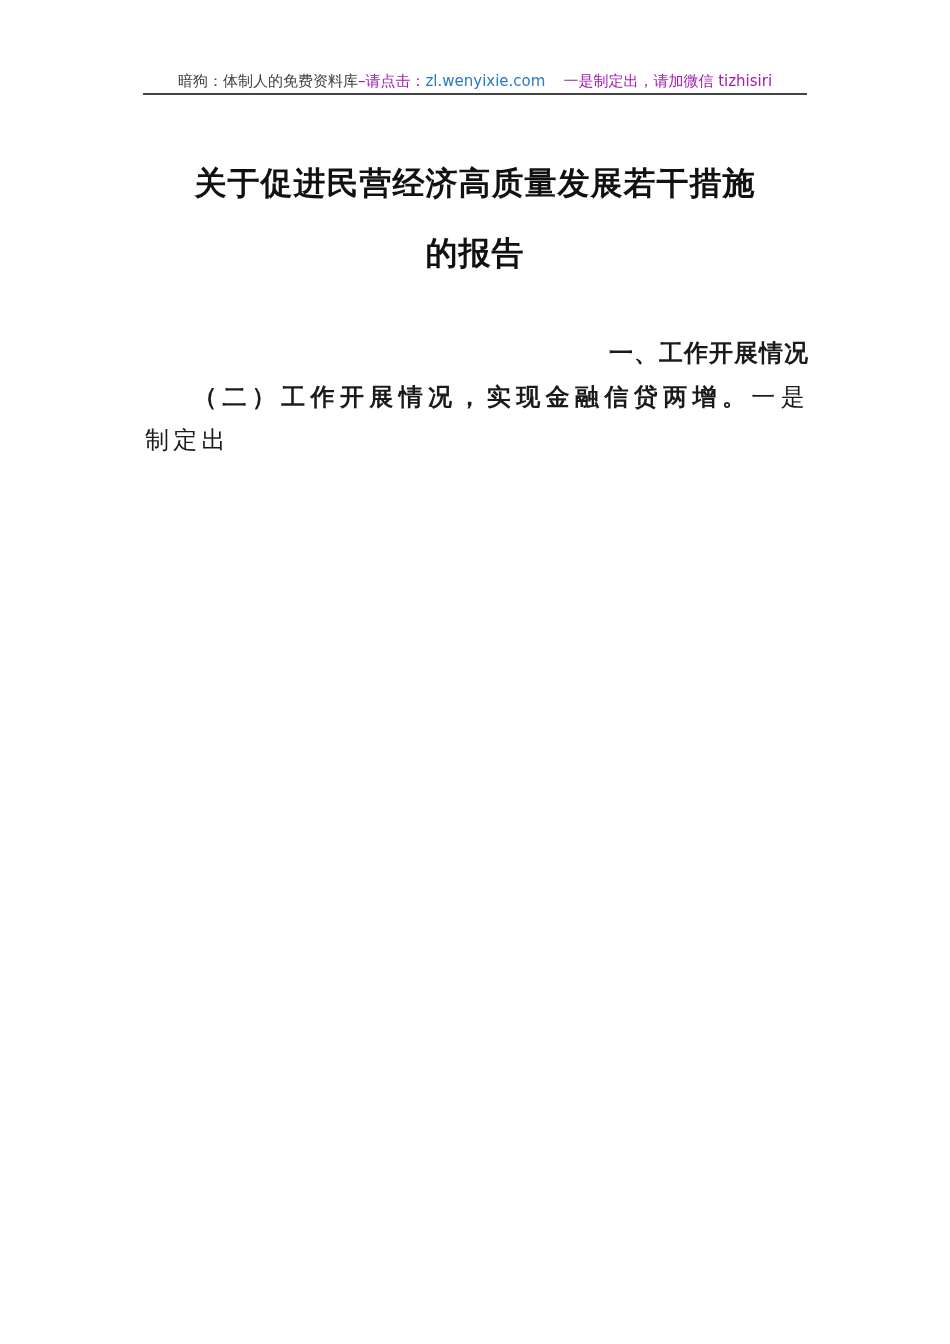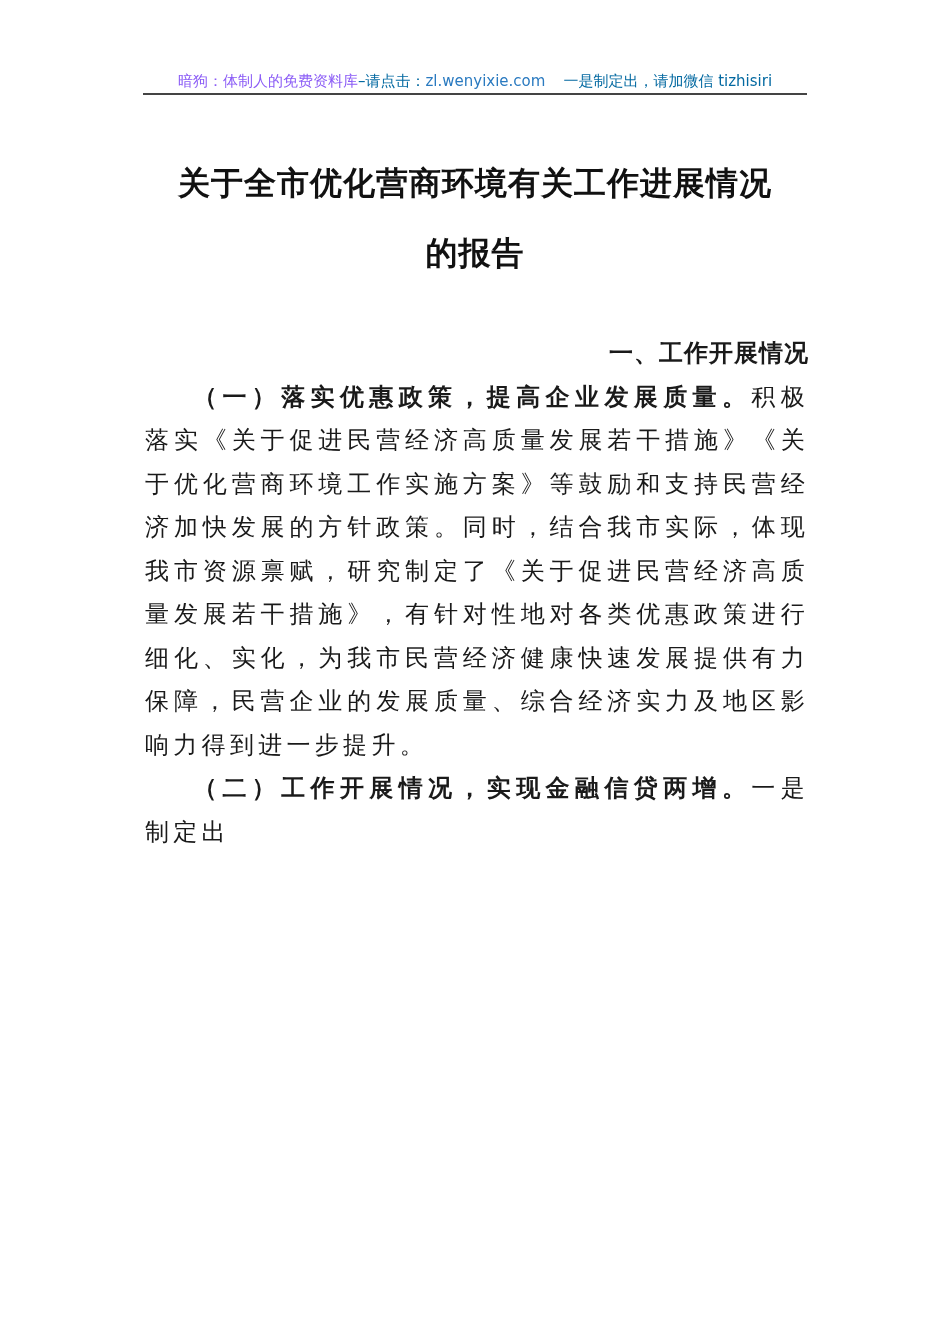--- a/index.html
+++ b/index.html
@@ -1,38 +1,37 @@
 <!DOCTYPE html>
 <html><head>
 <meta charset="utf-8">
 <style>
   html, body { margin:0; padding:0; background:#ffffff; }
   body { width:950px; height:1344px; position:relative; overflow:hidden; font-family:"DejaVu Sans", sans-serif; color:#111; }
   .header { position:absolute; left:145px; top:70px; width:660px; height:22px; font-size:15px; line-height:22px; white-space:nowrap; text-align:center; letter-spacing:0px; }
-  .header .red { color:#8b5cf6; }
-  .header .blk { color:#0369a1; }
+  .header .red { color:#404040; }
+  .header .blk { color:#a21caf; }
   .header .blue { color:#2a7ac0; }
   .header .gap { display:inline-block; width:18px; }
   .rule { position:absolute; left:143px; top:93px; width:664px; height:2px; background:#444; }
   .title { position:absolute; left:140px; width:670px; text-align:center; font-family:"DejaVu Serif", serif; font-weight:bold; font-size:32px; letter-spacing:1px; color:#111; }
   .t1 { top:162px; }
   .t2 { top:232px; }
   .doc { position:absolute; left:145px; top:332px; width:664px; font-family:"DejaVu Sans", sans-serif; font-size:24px; line-height:43.5px; letter-spacing:4.3px; color:#1a1a1a; }
   .p { margin:0; text-indent:2em; text-align:justify; }
   .h1 { margin:0; text-indent:2em; font-weight:bold; letter-spacing:1px;text-align:right; }
   .sub { font-weight:bold; }
 </style>
 </head>
 <body>
 
 <div class="header">
   <span class="red">暗狗：体制人的免费资料库</span><span class="blk">–请点击：</span><span class="blue">zl.wenyixie.com</span><span class="gap"></span><span class="blk">一是制定出，请加微信 tizhisiri</span>
 </div>
 <div class="rule"></div>
 
-<div class="title t1">关于全市优化营商环境有关工作进展情况</div>
+<div class="title t1">关于促进民营经济高质量发展若干措施</div>
 <div class="title t2">的报告</div>
 
 <div class="doc">
   <p class="h1">一、工作开展情况</p>
-  <p class="p"><span class="sub">（一）落实优惠政策，提高企业发展质量。</span><span>积极落实《关于促进民营经济高质量发展若干措施》《关于优化营商环境工作实施方案》等鼓励和支持民营经济加快发展的方针政策。同时，结合我市实际，体现我市资源禀赋，研究制定了《关于促进民营经济高质量发展若干措施》，有针对性地对各类优惠政策进行细化、实化，为我市民营经济健康快速发展提供有力保障，民营企业的发展质量、综合经济实力及地区影响力得到进一步提升。</span></p>
   <p class="p"><span class="sub">（二）工作开展情况，实现金融信贷两增。</span><span>一是制定出</span></p>
 </div>
 
 </body></html>

